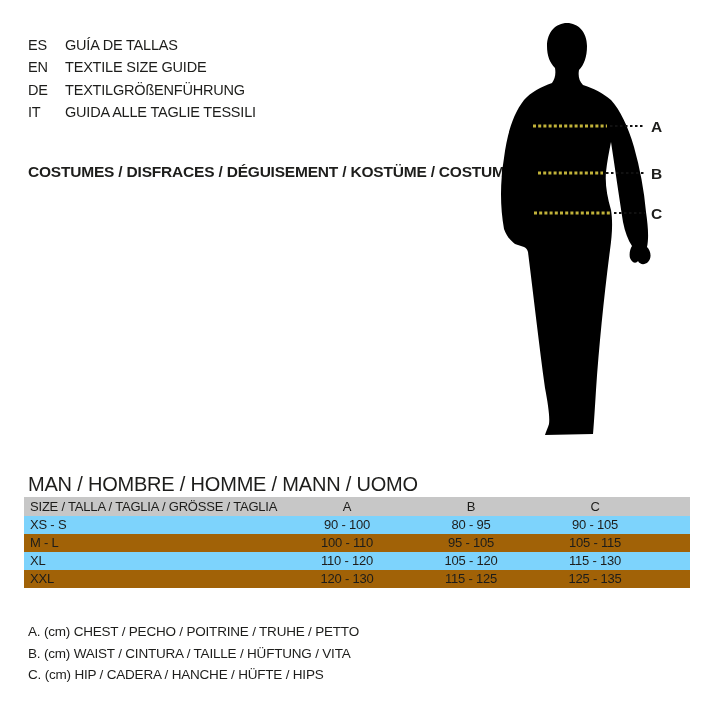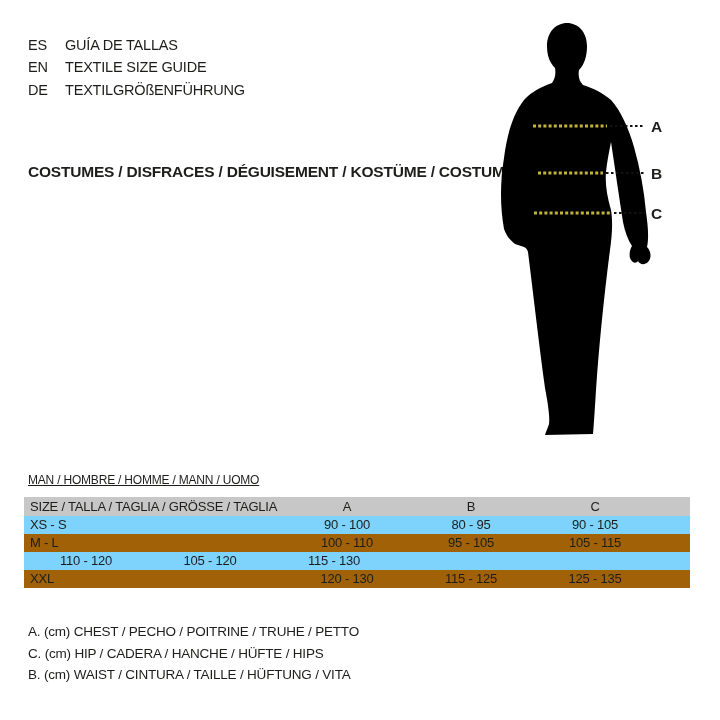--- a/index.html
+++ b/index.html
@@ -22,21 +22,21 @@
   .category-title {
     position: absolute; left: 28px; top: 163px;
     font-size: 15.5px; font-weight: bold; letter-spacing: -0.2px;
   }
 
   
   .figure-svg { position: absolute; left: 0; top: 0; width: 720px; height: 720px; }
   .marker-label { font-family: "Liberation Sans", sans-serif; font-size: 15.5px; font-weight: bold; fill: #1d1d1b; }
 
   
-  .section-title { position: absolute; left: 28px; top: 473px; font-size: 12px; letter-spacing: -0.2px; text-decoration: underline; }
+  .section-title { position: absolute; left: 28px; top: 473px; font-size: 20px; letter-spacing: -0.2px; }
 
   
   .size-table { position: absolute; left: 24px; top: 497px; width: 666px; font-size: 13px; letter-spacing: -0.2px; }
   .t-row { display: flex; height: 18px; line-height: 18px; background: #7dd3fc; }
   .t-row.t-header { height: 19px; line-height: 19px; background: #c7c7c7; }
   .t-row.alt { background: #a16207; }
   .cell-size { width: 261px; flex: 0 0 261px; padding-left: 6px; white-space: nowrap; }
   .cell-val { width: 124px; flex: 0 0 124px; text-align: center; white-space: nowrap; }
   .cell-spacer { flex: 1 1 auto; }
 
@@ -53,20 +53,24 @@
       <span class="lang-code">ES</span>
       <span class="lang-label">GUÍA DE TALLAS</span>
     </div>
     <div class="lang-row">
       <span class="lang-code">EN</span>
       <span class="lang-label">TEXTILE SIZE GUIDE</span>
     </div>
     <div class="lang-row">
       <span class="lang-code">DE</span>
       <span class="lang-label">TEXTILGRÖßENFÜHRUNG</span>
+    </div>
+    <div class="lang-row">
+      <span class="lang-code">IT</span>
+      <span class="lang-label">GUIDA ALLE TAGLIE TESSILI</span>
     </div>
   </div>
 
   <div class="category-title">COSTUMES / DISFRACES / DÉGUISEMENT / KOSTÜME / COSTUMI</div>
 
   <svg class="figure-svg" viewBox="0 0 720 720" xmlns="http://www.w3.org/2000/svg" aria-hidden="true">
     <path fill="#000000" d="
       M 567 23
       C 578 23 587 32 587 46
       C 587 57 584 65 579 70
@@ -132,33 +136,34 @@
       <span class="cell-spacer"></span>
     </div>
     <div class="t-row alt">
       <span class="cell-size">M - L</span>
       <span class="cell-val">100 - 110</span>
       <span class="cell-val">95 - 105</span>
       <span class="cell-val">105 - 115</span>
       <span class="cell-spacer"></span>
     </div>
     <div class="t-row">
+      <span class="cell-size">XL</span>
       <span class="cell-val">110 - 120</span>
       <span class="cell-val">105 - 120</span>
       <span class="cell-val">115 - 130</span>
       <span class="cell-spacer"></span>
     </div>
     <div class="t-row alt">
       <span class="cell-size">XXL</span>
       <span class="cell-val">120 - 130</span>
       <span class="cell-val">115 - 125</span>
       <span class="cell-val">125 - 135</span>
       <span class="cell-spacer"></span>
     </div>
   </div>
 
   <div class="legend">
     <div class="legend-line">A. (cm) CHEST / PECHO / POITRINE / TRUHE / PETTO</div>
+    <div class="legend-line">B. (cm) WAIST / CINTURA / TAILLE / HÜFTUNG / VITA</div>
     <div class="legend-line">C. (cm) HIP / CADERA / HANCHE / HÜFTE / HIPS</div>
-    <div class="legend-line">B. (cm) WAIST / CINTURA / TAILLE / HÜFTUNG / VITA</div>
   </div>
 
 </div>
 
 </body></html>

